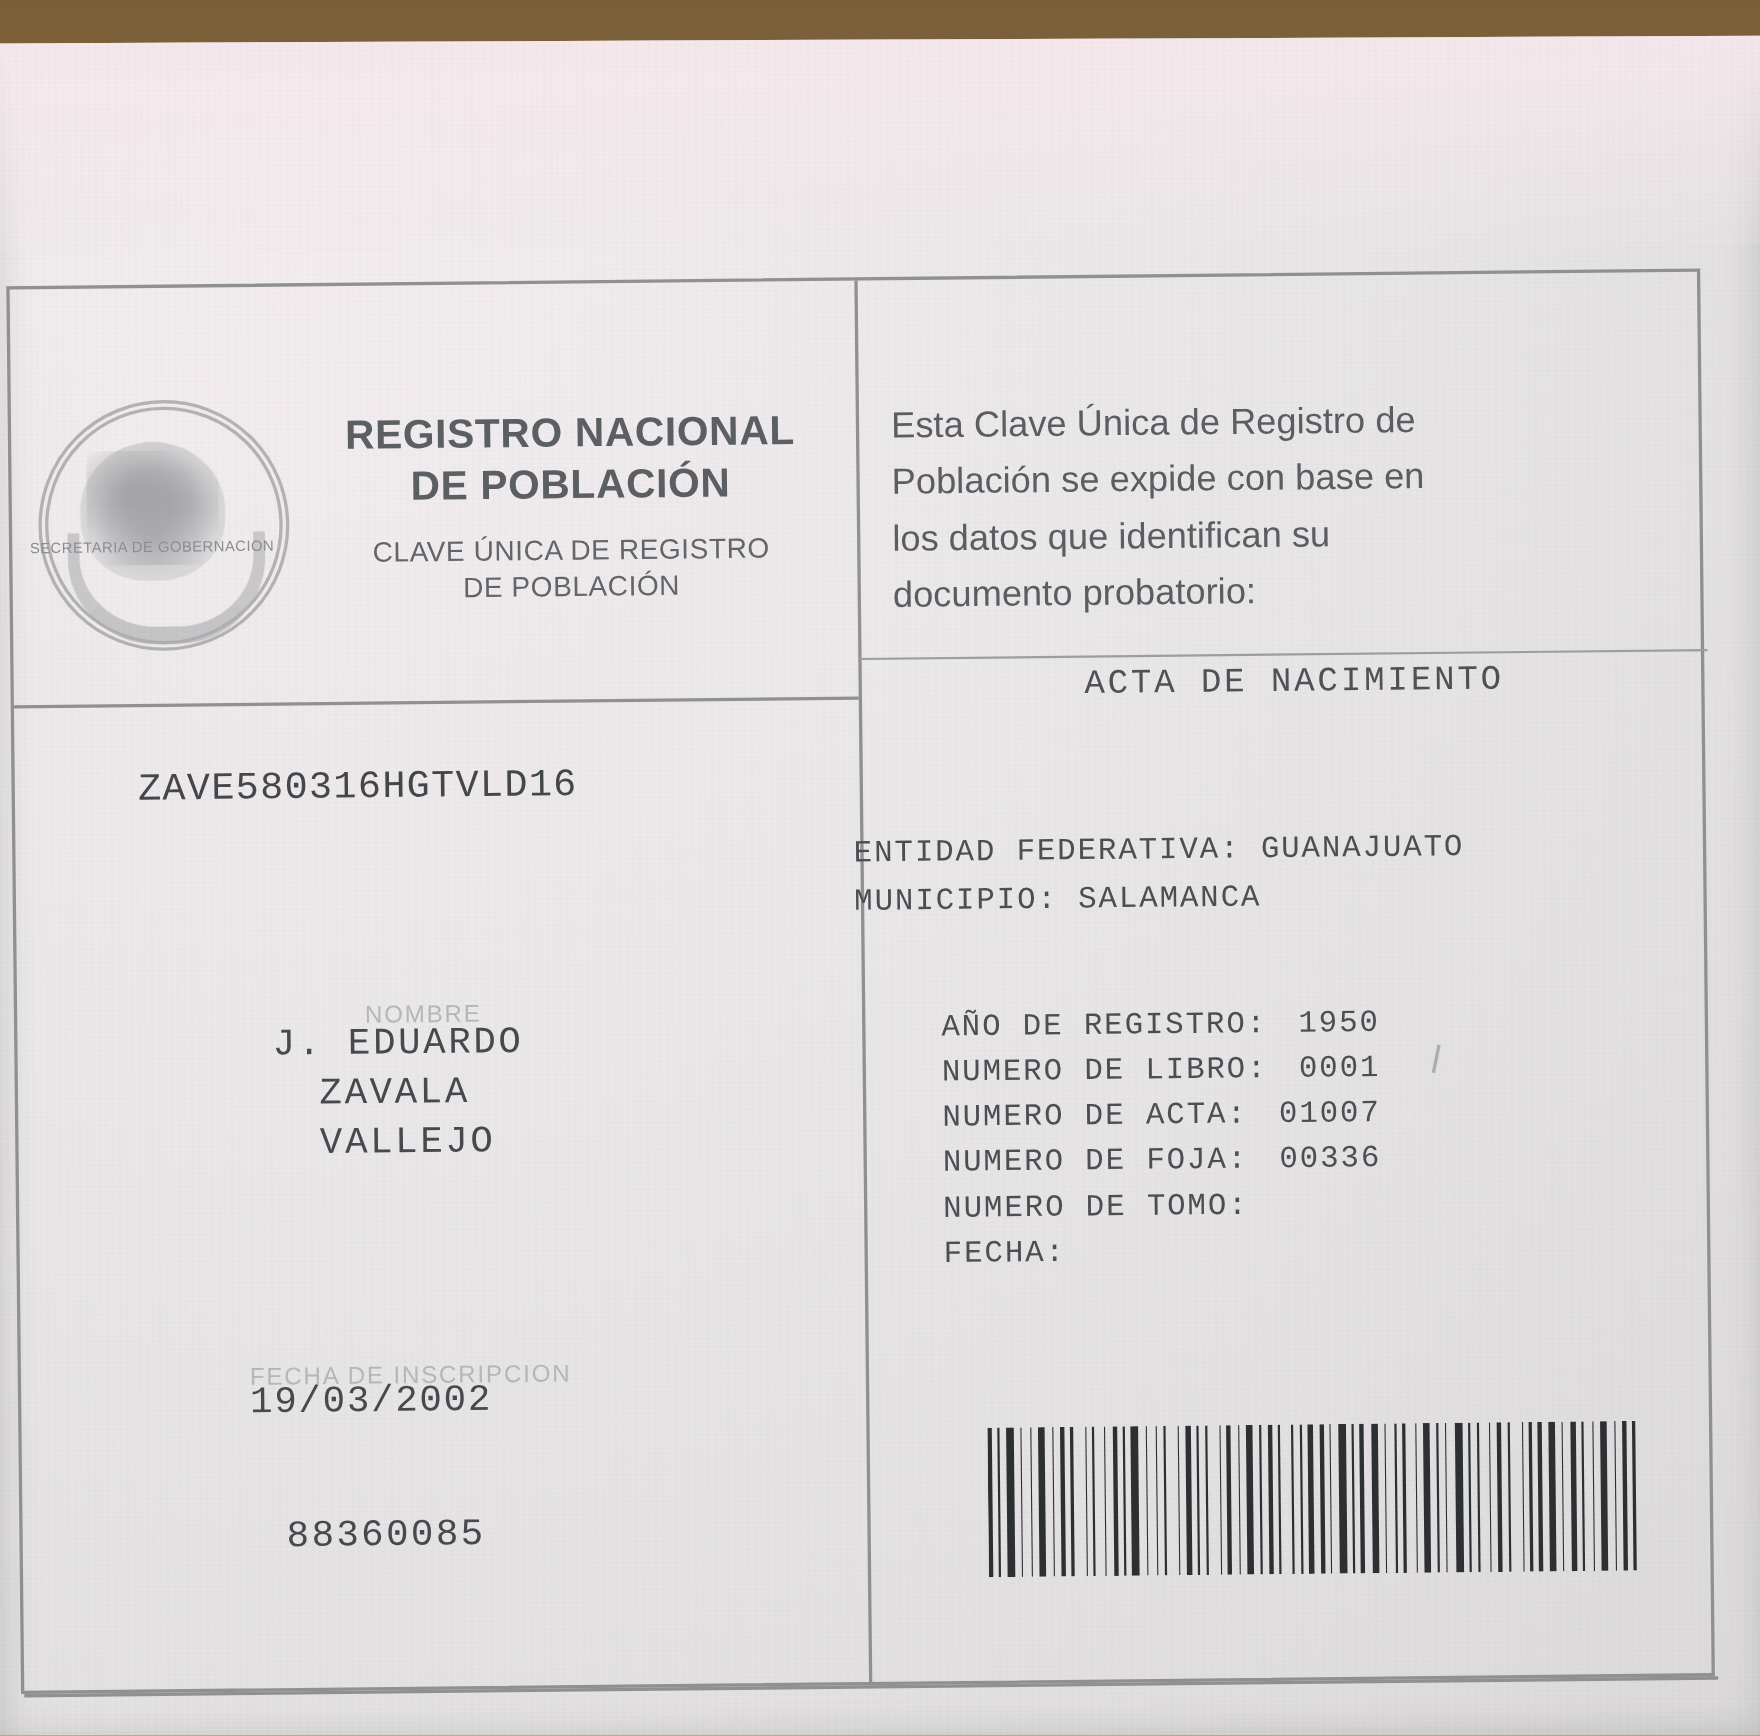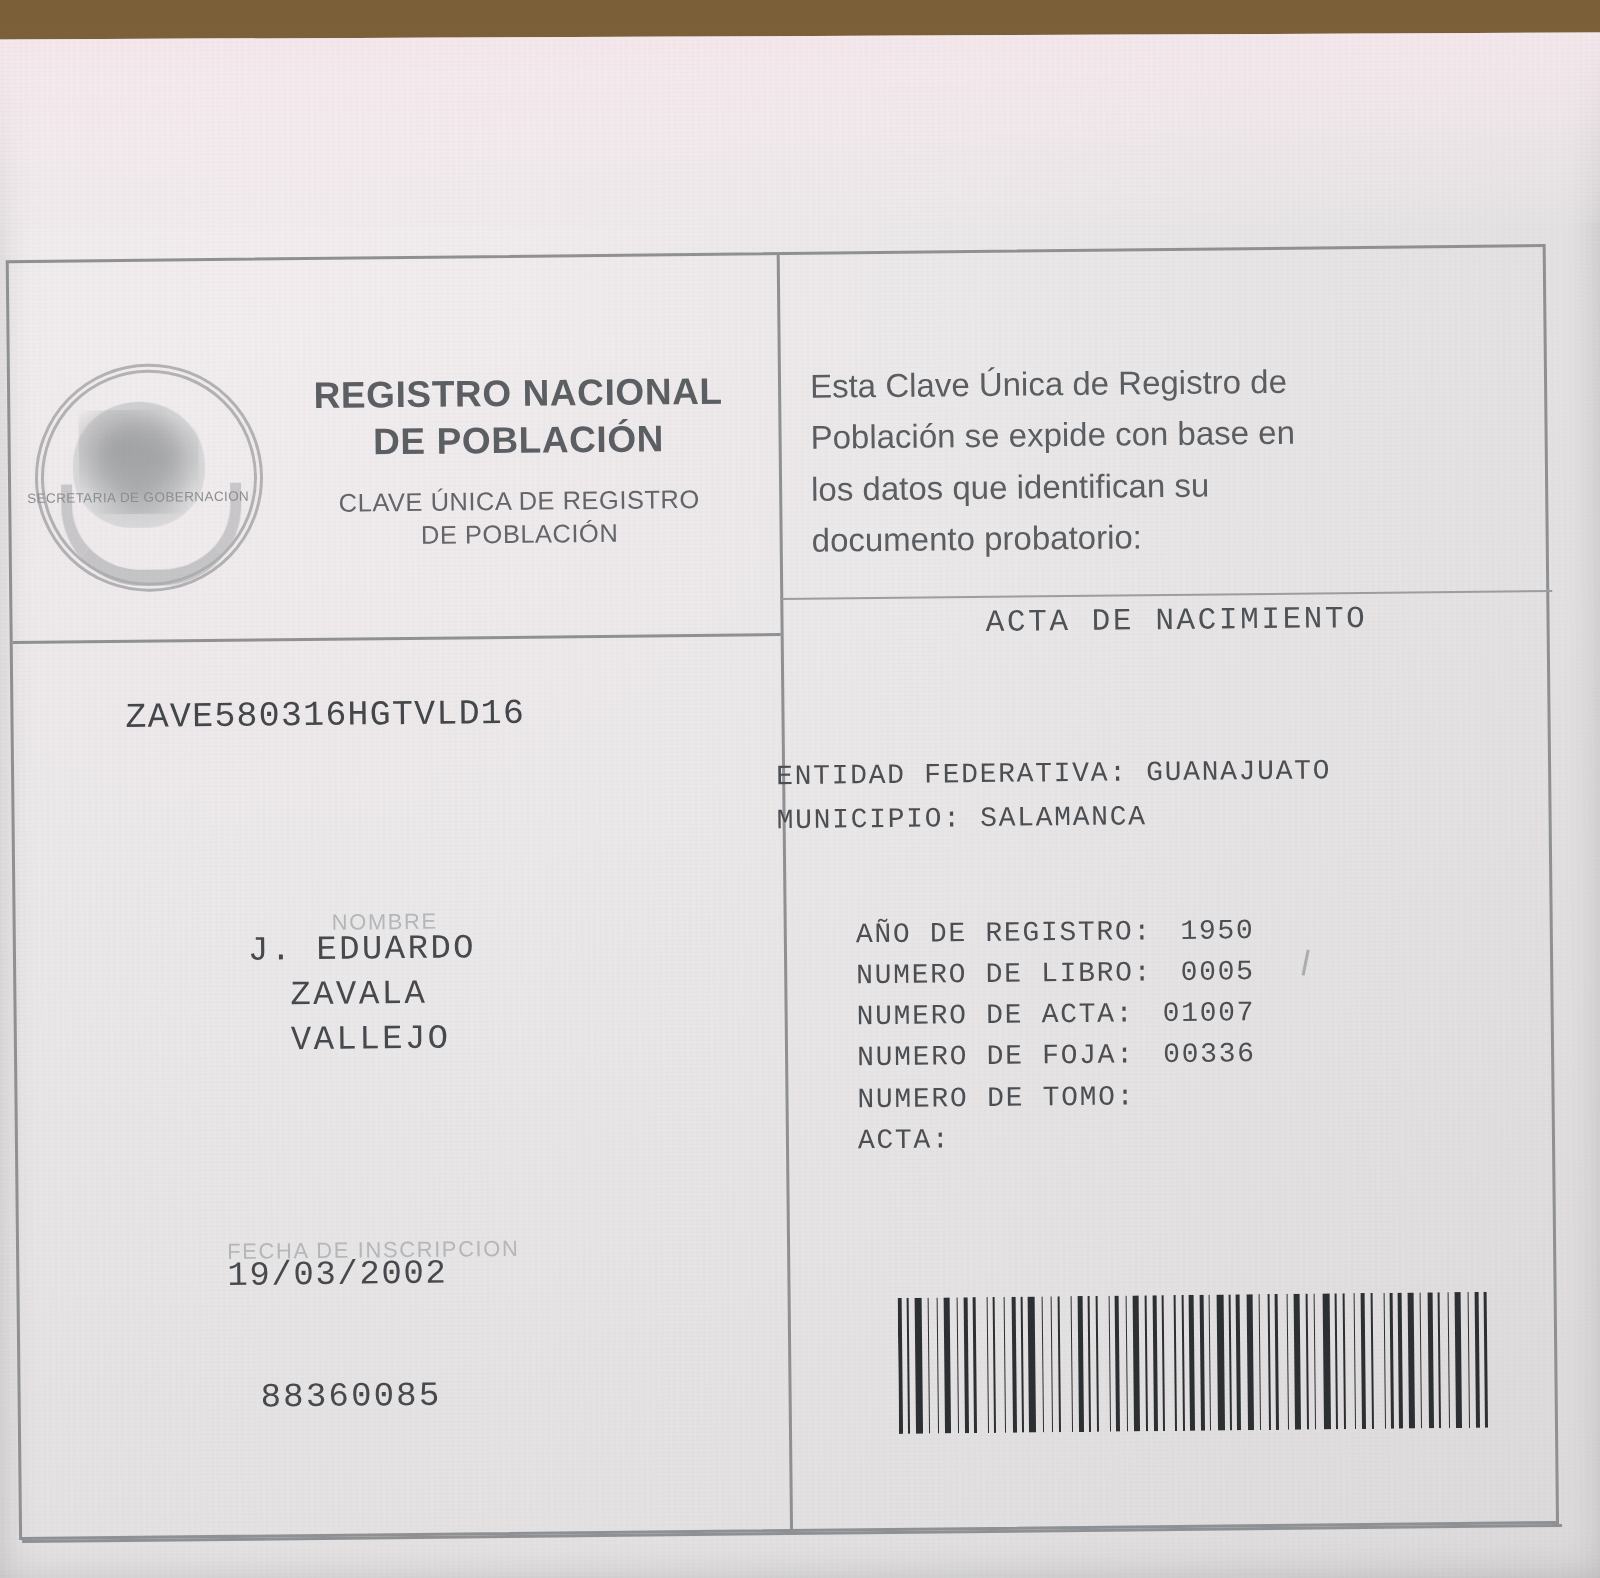--- a/index.html
+++ b/index.html
@@ -364,25 +364,25 @@
 
       <div class="folio">88360085</div>
 
       <div class="details-1">
           <div><span>ENTIDAD FEDERATIVA:</span><span> GUANAJUATO</span></div>
           <div><span>MUNICIPIO:</span><span> SALAMANCA</span></div>
         </div>
 
       <div class="details-2">
           <div><span>AÑO DE REGISTRO:</span><span class="val"> 1950</span></div>
-          <div><span>NUMERO DE LIBRO:</span><span class="val"> 0005</span></div>
+          <div><span>NUMERO DE LIBRO:</span><span class="val"> 0001</span></div>
           <div><span>NUMERO DE ACTA:</span><span class="val"> 01007</span></div>
           <div><span>NUMERO DE FOJA:</span><span class="val"> 00336</span></div>
           <div><span>NUMERO DE TOMO:</span><span class="val"> </span></div>
-          <div><span>ACTA:</span><span class="val"> </span></div>
+          <div><span>FECHA:</span><span class="val"> </span></div>
         </div>
 
       <div class="scratch"></div>
 
       <div class="barcode">
           <span style="width: 4.05px; background: rgb(45, 48, 51);"></span>
           <span style="width: 1.35px; background: transparent;"></span>
           <span style="width: 1.35px; background: rgb(45, 48, 51);"></span>
           <span style="width: 2.7px; background: transparent;"></span>
           <span style="width: 6.75px; background: rgb(45, 48, 51);"></span>

